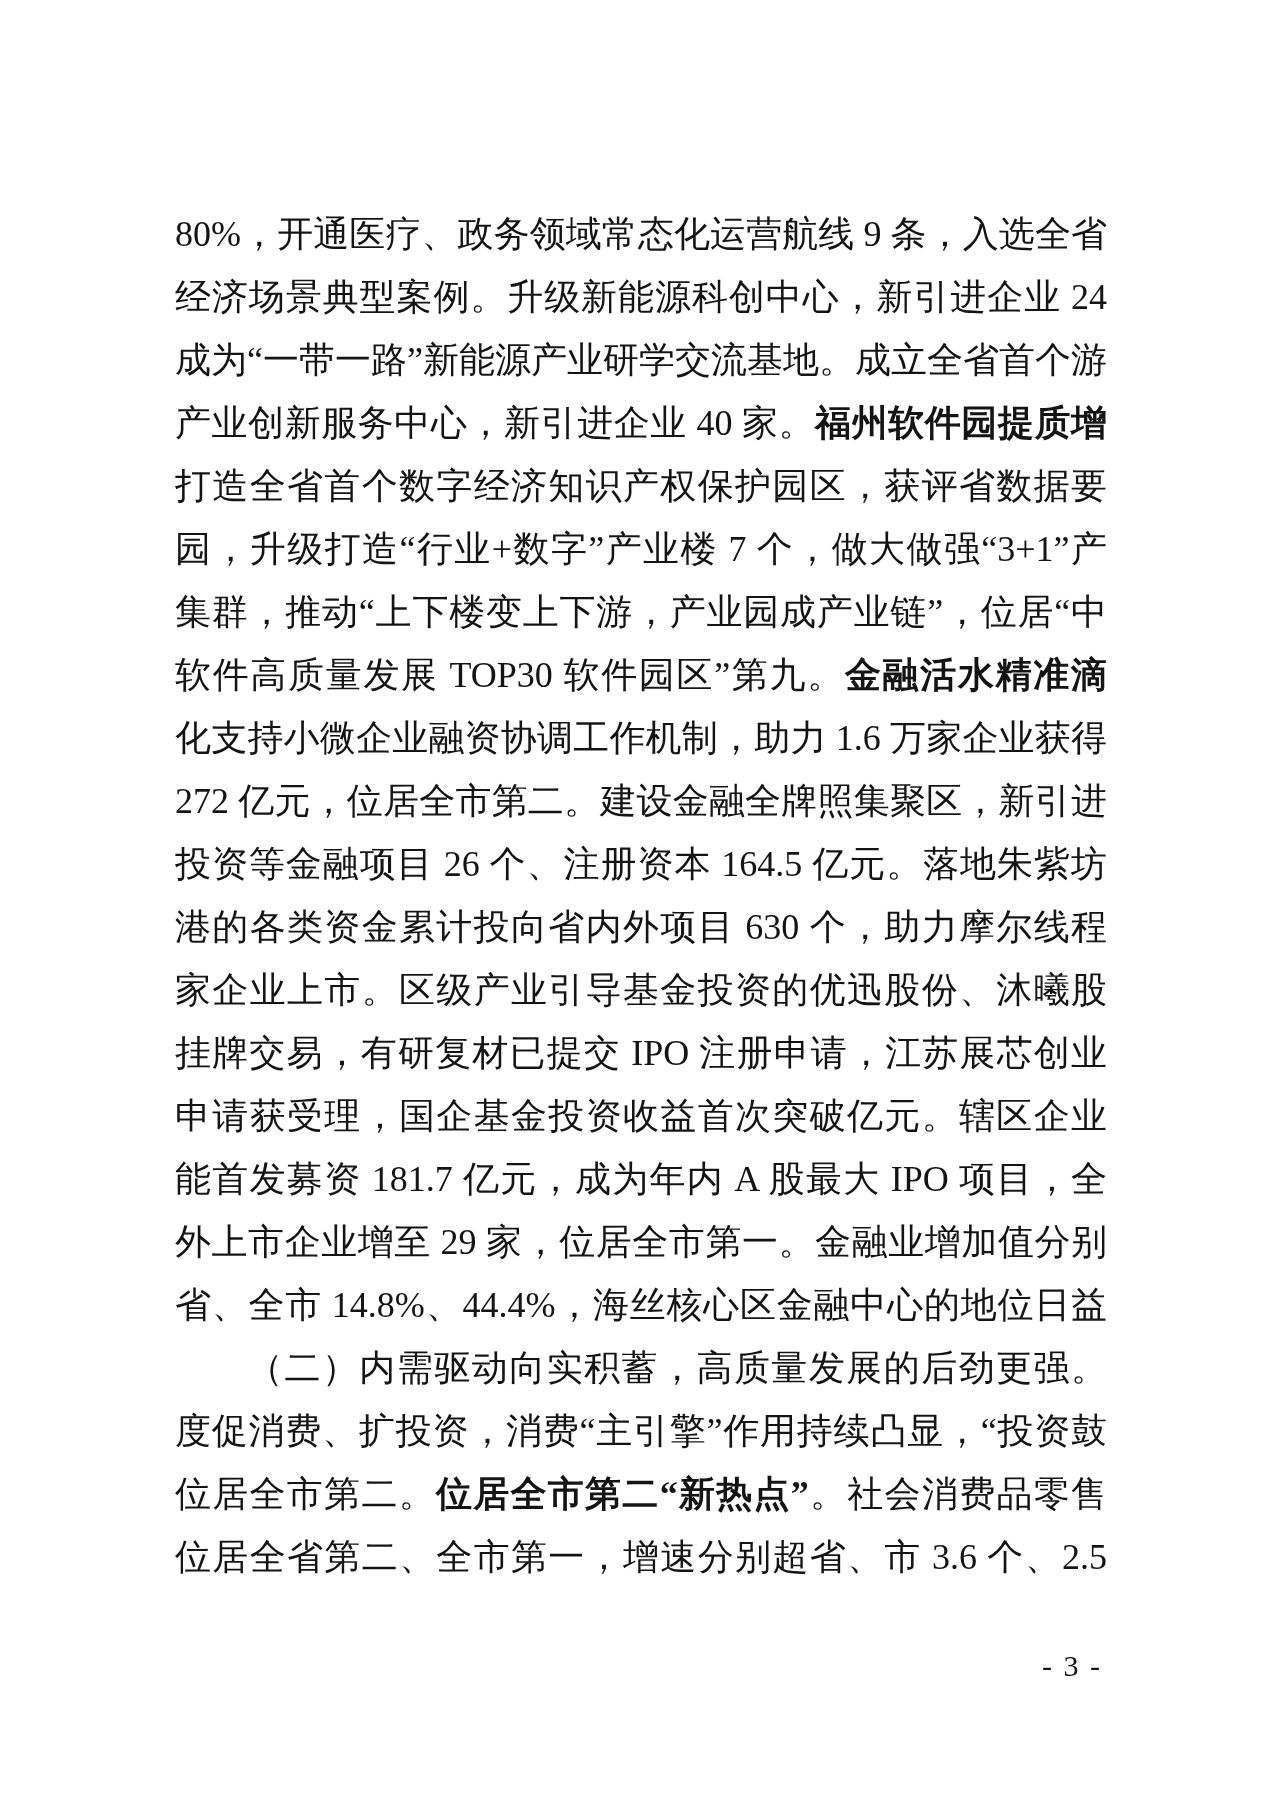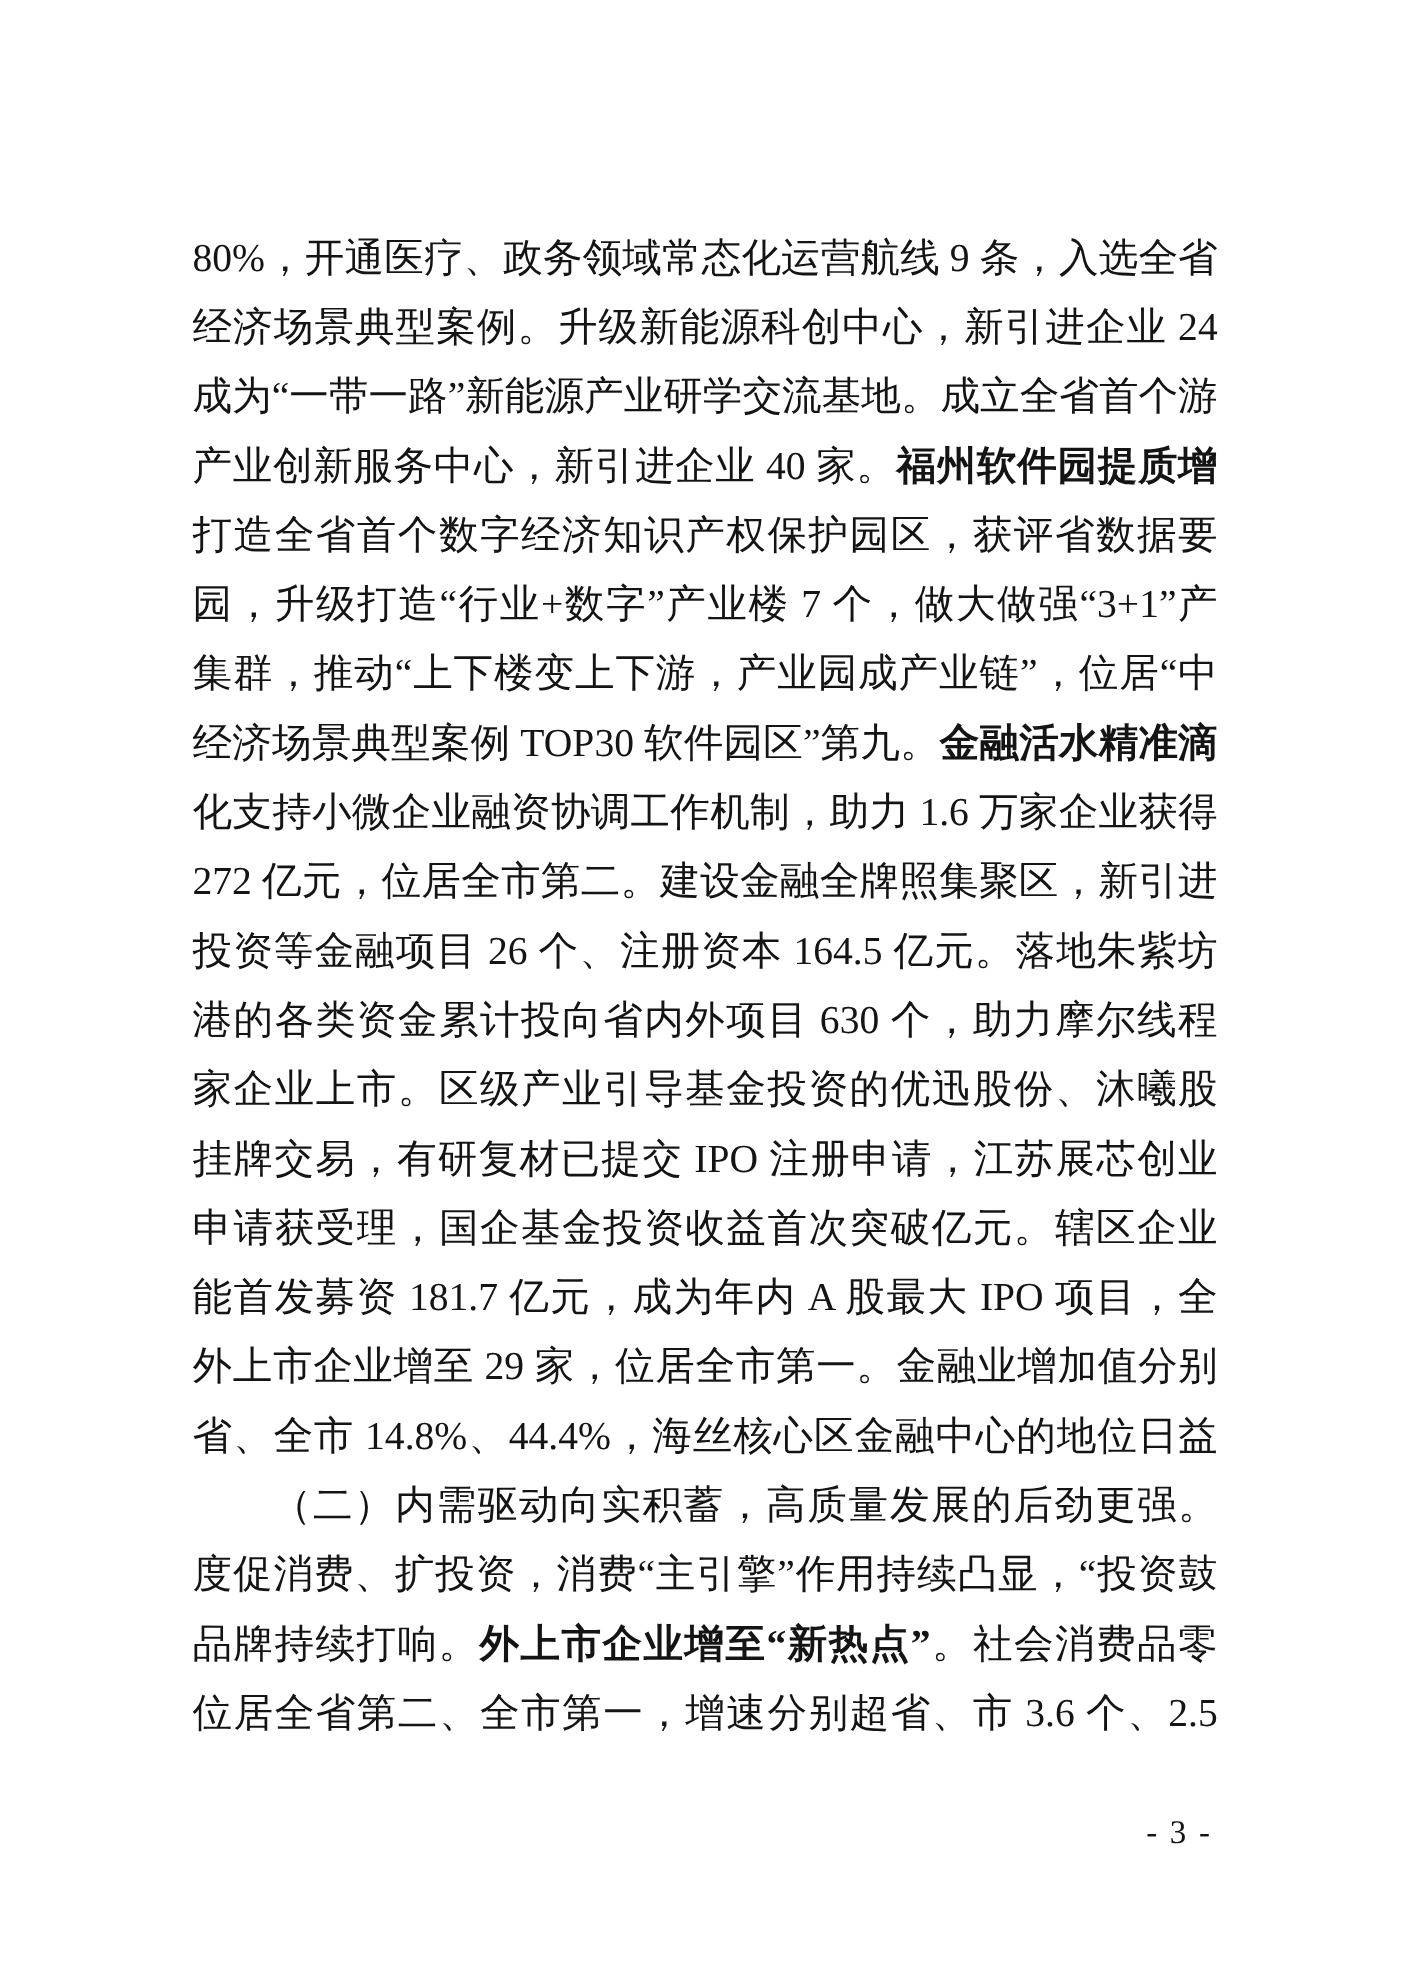--- a/index.html
+++ b/index.html
@@ -53,30 +53,30 @@
 
 <div class="page">
   <div class="body-text">
       <div class="line"><span>80%，开通医疗、政务领域常态化运营航线 9 条，入选全省低空</span></div>
       <div class="line"><span>经济场景典型案例。升级新能源科创中心，新引进企业 24 家，</span></div>
       <div class="line"><span>成为“一带一路”新能源产业研学交流基地。成立全省首个游戏</span></div>
       <div class="line"><span>产业创新服务中心，新引进企业 40 家。</span><span class="bold">福州软件园提质增效。</span></div>
       <div class="line"><span>打造全省首个数字经济知识产权保护园区，获评省数据要素产业</span></div>
       <div class="line"><span>园，升级打造“行业+数字”产业楼 7 个，做大做强“3+1”产业</span></div>
       <div class="line"><span>集群，推动“上下楼变上下游，产业园成产业链”，位居“中国</span></div>
-      <div class="line"><span>经济场景典型案例 TOP30 软件园区”第九。</span><span class="bold">金融活水精准滴灌。</span></div>
+      <div class="line"><span>软件高质量发展 TOP30 软件园区”第九。</span><span class="bold">金融活水精准滴灌。</span></div>
       <div class="line"><span>化支持小微企业融资协调工作机制，助力 1.6 万家企业获得贷款</span></div>
       <div class="line"><span>272 亿元，位居全市第二。建设金融全牌照集聚区，新引进兴银</span></div>
       <div class="line"><span>投资等金融项目 26 个、注册资本 164.5 亿元。落地朱紫坊基金</span></div>
       <div class="line"><span>港的各类资金累计投向省内外项目 630 个，助力摩尔线程等 13</span></div>
       <div class="line"><span>家企业上市。区级产业引导基金投资的优迅股份、沐曦股份顺利</span></div>
       <div class="line"><span>挂牌交易，有研复材已提交 IPO 注册申请，江苏展芯创业板 IPO</span></div>
       <div class="line"><span>申请获受理，国企基金投资收益首次突破亿元。辖区企业华电新</span></div>
       <div class="line"><span>能首发募资 181.7 亿元，成为年内 A 股最大 IPO 项目，全区境内</span></div>
       <div class="line"><span>外上市企业增至 29 家，位居全市第一。金融业增加值分别占全</span></div>
       <div class="line"><span>省、全市 14.8%、44.4%，海丝核心区金融中心的地位日益稳固。</span></div>
       <div class="line indent"><span>（二）内需驱动向实积蓄，高质量发展的后劲更强。加大力</span></div>
       <div class="line"><span>度促消费、扩投资，消费“主引擎”作用持续凸显，“投资鼓楼”</span></div>
-      <div class="line"><span>品牌持续打响。</span><span class="bold">外上市企业增至“新热点”</span><span>。社会消费品零售总额</span></div>
+      <div class="line"><span>位居全市第二。</span><span class="bold">位居全市第二“新热点”</span><span>。社会消费品零售总额</span></div>
       <div class="line"><span>位居全省第二、全市第一，增速分别超省、市 3.6 个、2.5 个百</span></div>
     </div>
   <div class="footer-pagenum">- 3 -</div>
 </div>
 
 </body></html>

